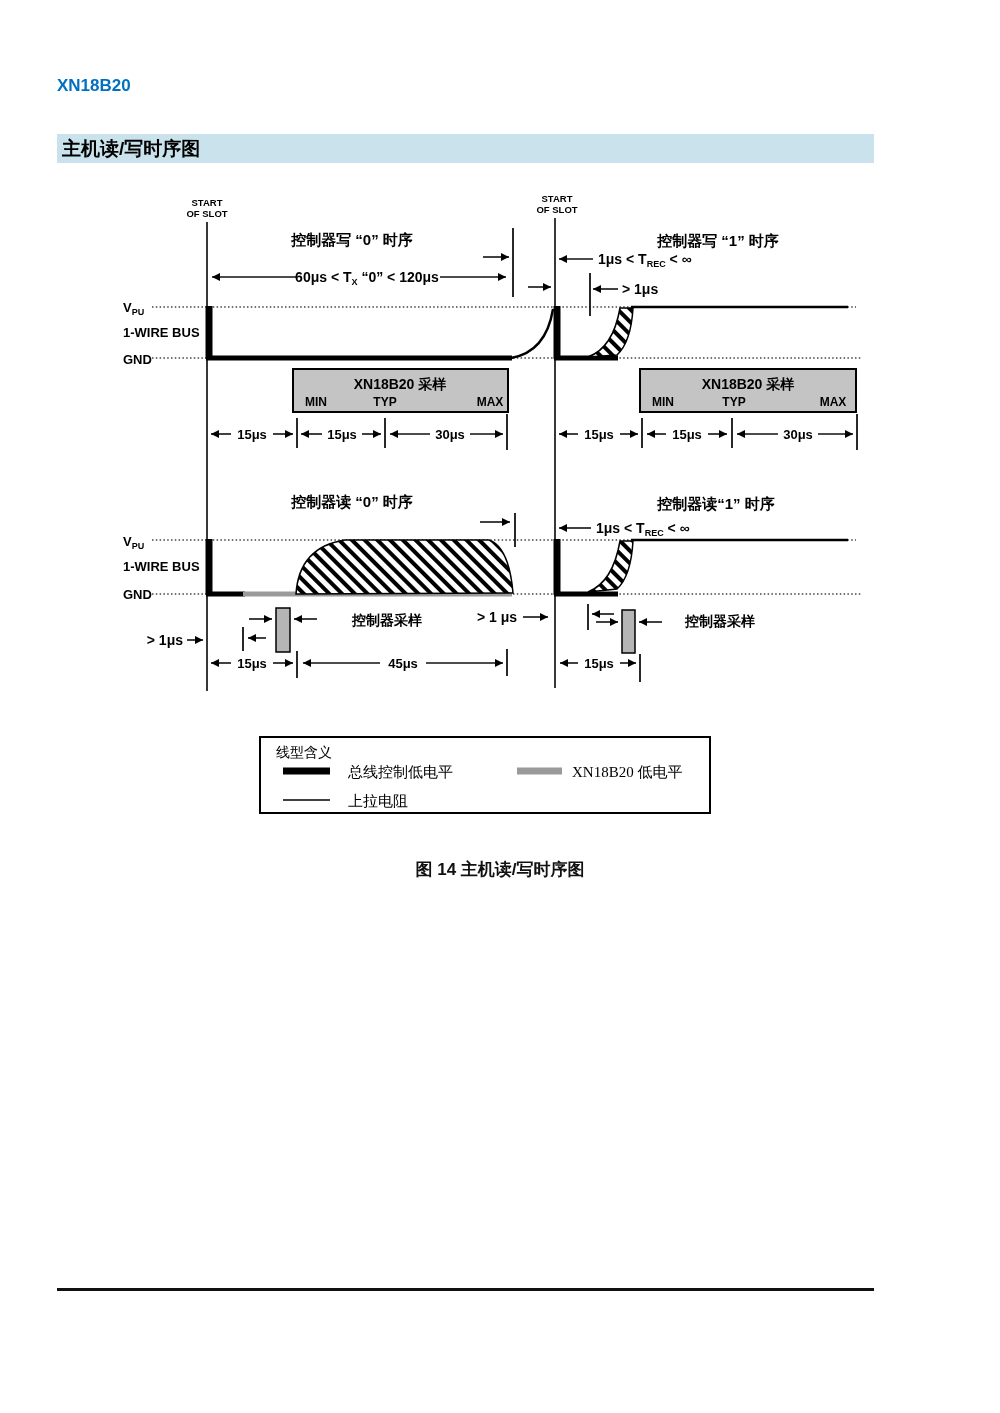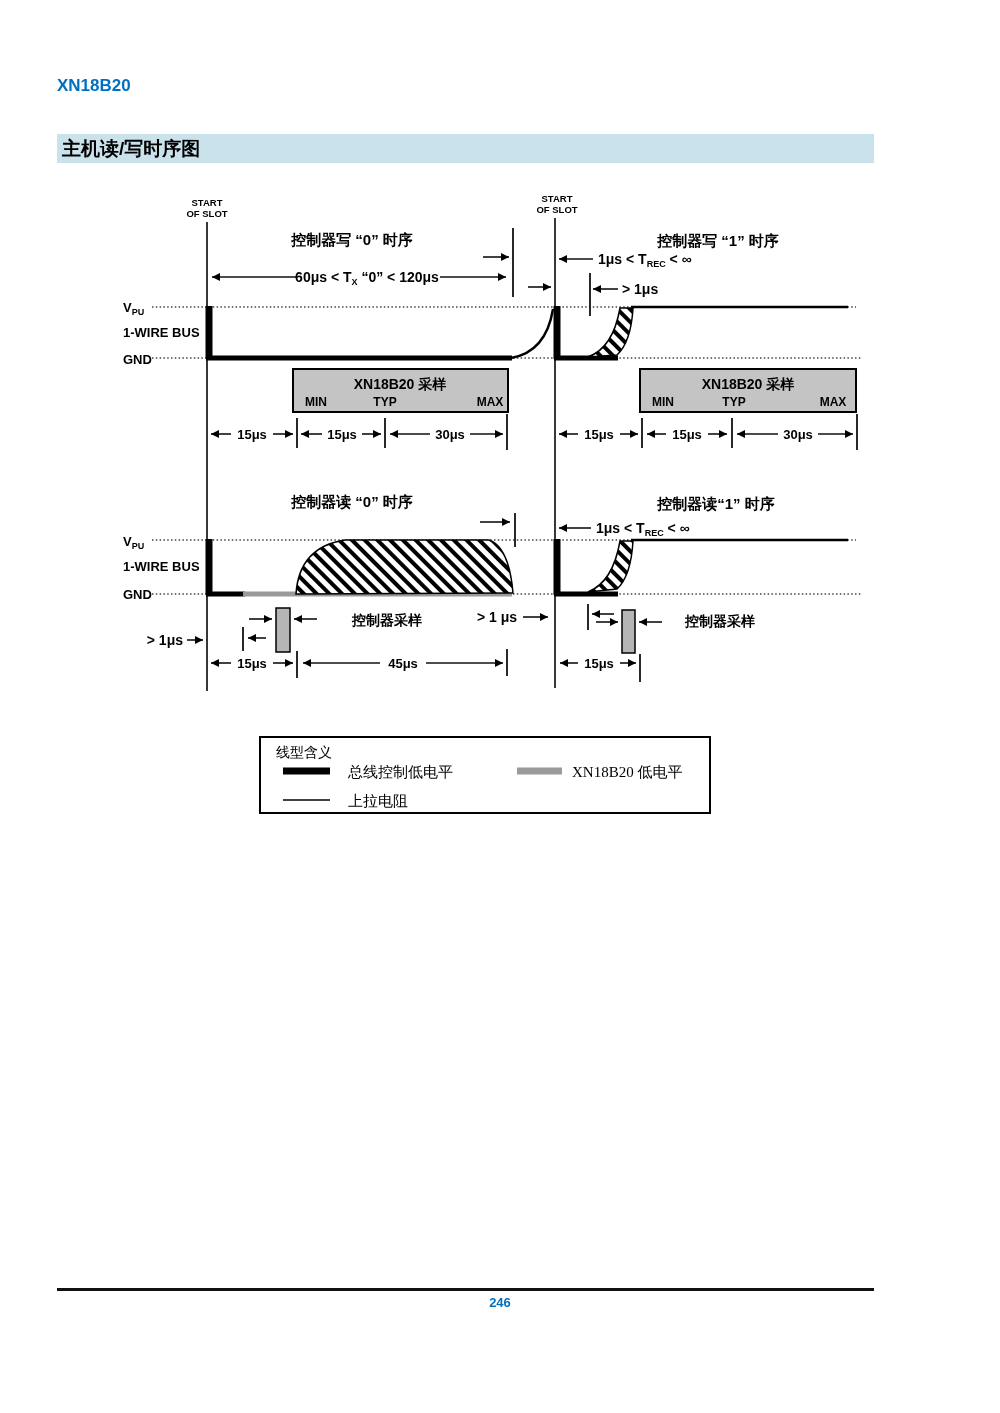--- a/index.html
+++ b/index.html
@@ -208,15 +208,15 @@
       <text class="ts14" x="276" y="757">线型含义</text>
       <line x1="283" y1="771" x2="330" y2="771" stroke="#000" stroke-width="7"></line>
       <text class="ts15" x="348" y="777">总线控制低电平</text>
       <line x1="517" y1="771" x2="562" y2="771" stroke="var(--device_low_gray,#9A9A9A)" stroke-width="7"></line>
       <text class="ts15" x="572" y="777">XN18B20 低电平</text>
       <line x1="283" y1="800" x2="330" y2="800" stroke="#000" stroke-width="1.6"></line>
       <text class="ts15" x="348" y="806">上拉电阻</text>
     </g>
   </svg>
 
+  <div class="caption">图 14  主机读/写时序图</div>
   <div class="footer-rule"></div>
-  <div class="page-number">246</div>
 </div>
 
 </body></html>

